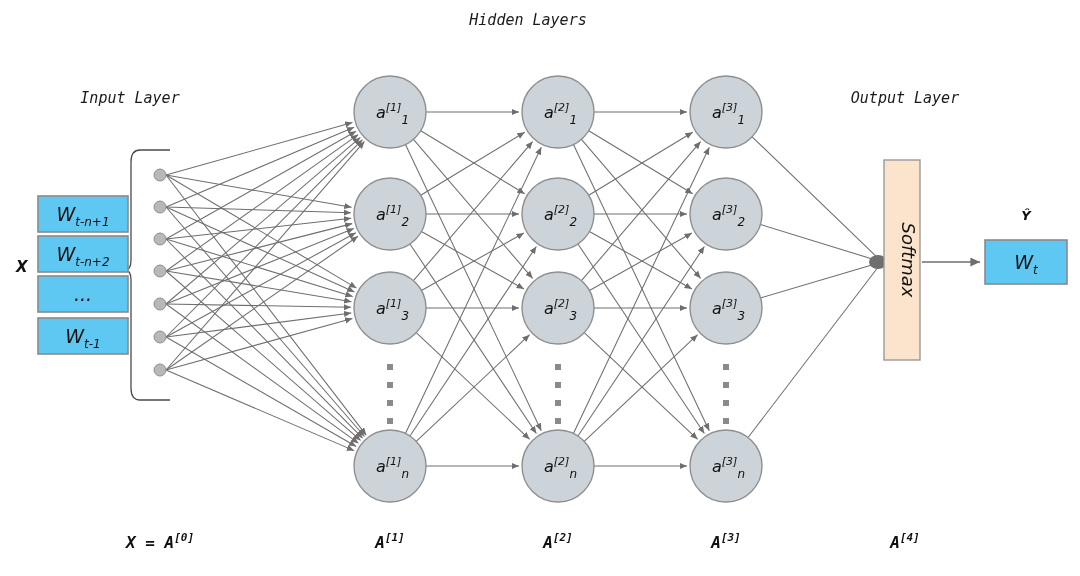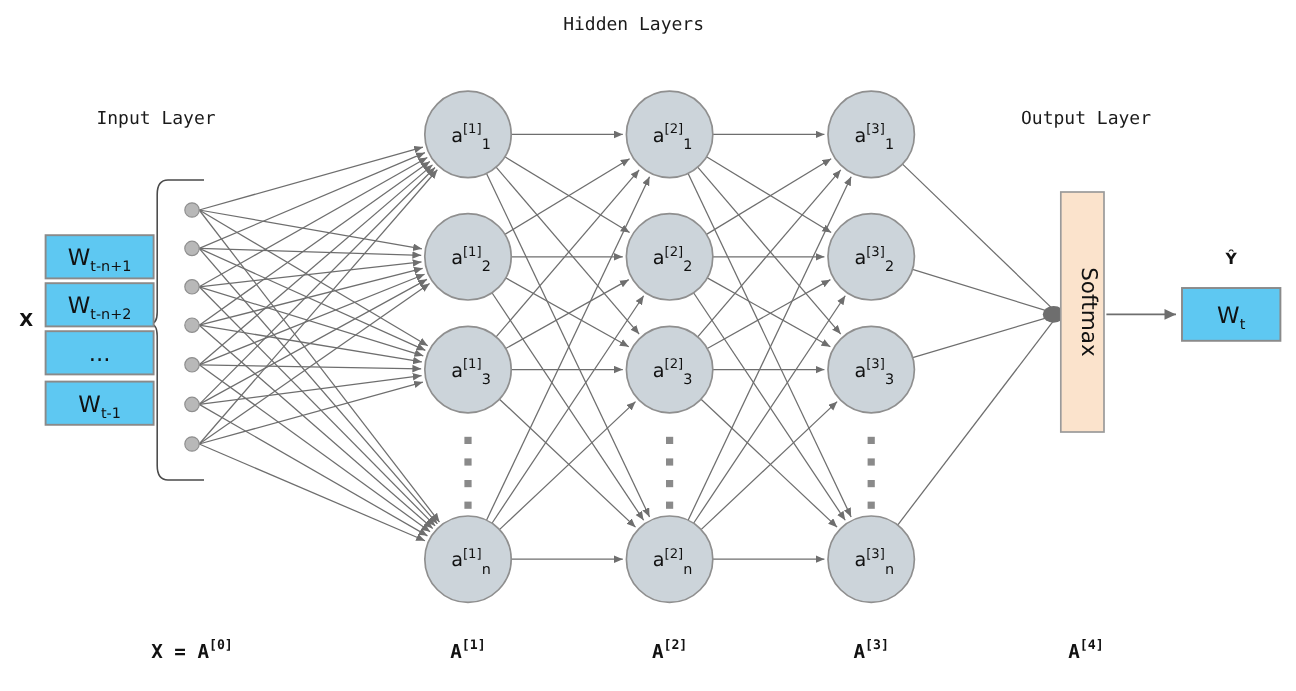--- a/index.html
+++ b/index.html
@@ -11,20 +11,21 @@
     width: 1080px;
     height: 576px;
     overflow: hidden;
     font-family: "DejaVu Sans", sans-serif;
   }
   #diagram-root {
     position: relative;
     width: 1080px;
     height: 576px;
     background: #ffffff;
+    font-style: italic;
   }
   svg#nn-svg {
     position: absolute;
     left: 0;
     top: 0;
     width: 1080px;
     height: 576px;
   }
   .mono-label {
     font-family: "DejaVu Sans Mono", monospace;

